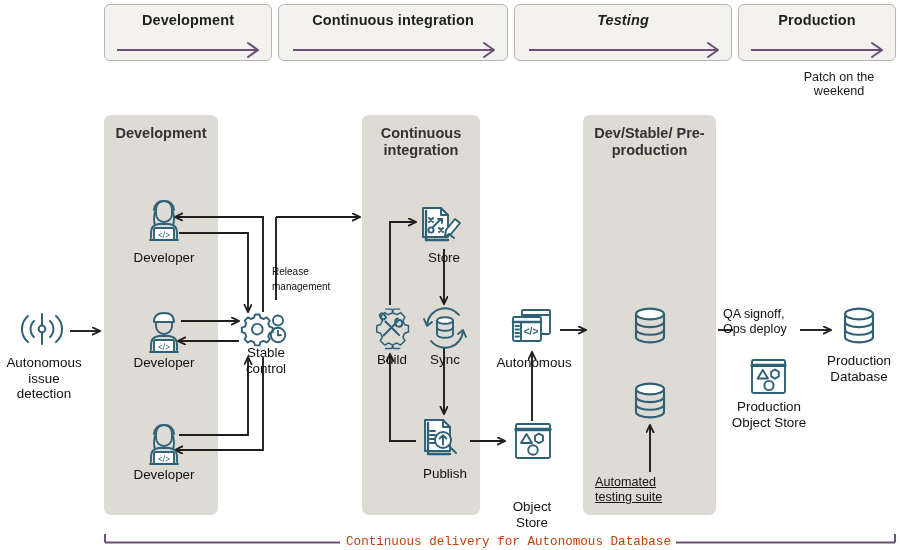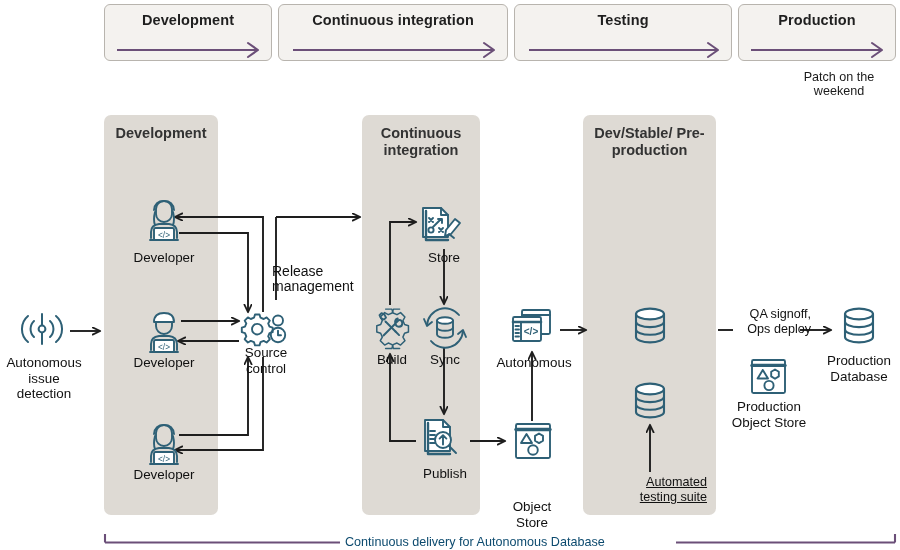--- a/index.html
+++ b/index.html
@@ -20,34 +20,34 @@
   }
   .lane-title{
     position:absolute;left:0;right:0;text-align:center;font-size:14.5px;
     font-weight:bold;color:#333;line-height:17px;
   }
   .lbl{
     position:absolute;text-align:center;font-size:13.4px;color:#111;line-height:15.5px;
     white-space:pre-line;
   }
   .lbl-sm{
-    position:absolute;text-align:right;font-size:12.6px;color:#111;line-height:15px;
+    position:absolute;text-align:left;font-size:12.6px;color:#111;line-height:15px;
     white-space:pre-line;
   }
   .lbl-left{
-    position:absolute;font-size:14px;color:#111;line-height:15px;
+    position:absolute;font-size:10px;color:#111;line-height:15px;
     white-space:pre-line;text-align:left;
   }
   .caption{
     position:absolute;text-align:center;font-size:12.6px;color:#1a1a1a;
     background:#fff;padding:0 7px;line-height:14px;white-space:pre-line;
   }
   .caption2{
-    position:absolute;text-align:left;font-size:12.6px;color:#0c4a6e;
-    background:#fff;padding:0 5px;line-height:15px;white-space:pre-line;
+    position:absolute;text-align:right;font-size:12.6px;color:#c2410c;
+    background:#fff;padding:0 5px;line-height:15px;white-space:pre-line;font-family:Liberation Mono, monospace;
   }
 </style>
 </head>
 <body>
 
 <div id="root">
 
   <div class="phase-box" style="left:104px;top:4px;width:168px;height:57px;">
     <div class="phase-title">Development</div>
     <svg width="168" height="57" style="position:absolute;left:0;top:0;">
@@ -61,21 +61,21 @@
   <div class="phase-box" style="left:278px;top:4px;width:230px;height:57px;">
     <div class="phase-title">Continuous integration</div>
     <svg width="230" height="57" style="position:absolute;left:0;top:0;">
       <g stroke="#6b4f78" stroke-width="2.1" fill="none">
         <line x1="14" y1="45" x2="214" y2="45"></line>
         <polyline points="205,38 215,45 205,52" stroke-linecap="round" stroke-linejoin="round"></polyline>
       </g>
     </svg>
   </div>
 
-  <div class="phase-box" style="left:514px;top:4px;width:218px;height:57px;">
+  <div class="phase-box" style="left:514px;top:4px;width:218px;height:57px;font-style:italic;">
     <div class="phase-title">Testing</div>
     <svg width="218" height="57" style="position:absolute;left:0;top:0;">
       <g stroke="#6b4f78" stroke-width="2.1" fill="none">
         <line x1="14" y1="45" x2="202" y2="45"></line>
         <polyline points="193,38 203,45 193,52" stroke-linecap="round" stroke-linejoin="round"></polyline>
       </g>
     </svg>
   </div>
 
   <div class="phase-box" style="left:738px;top:4px;width:158px;height:57px;">
@@ -224,21 +224,21 @@
     <svg width="50" height="40">
       <g stroke="#2e6076" fill="none" stroke-width="1.9" stroke-linejoin="round" stroke-linecap="round">
         <path d="M15,5.5 l4.5,0 l1,3.2 l3.2,1.3 l2.9,-1.6 l3.2,3.2 l-1.6,2.9 l1.3,3.2 l3.2,1 l0,4.5 l-3.2,1 l-1.3,3.2 l1.6,2.9 l-3.2,3.2 l-2.9,-1.6 l-3.2,1.3 l-1,3.2 l-4.5,0 l-1,-3.2 l-3.2,-1.3 l-2.9,1.6 l-3.2,-3.2 l1.6,-2.9 l-1.3,-3.2 l-3.2,-1 l0,-4.5 l3.2,-1 l1.3,-3.2 l-1.6,-2.9 l3.2,-3.2 l2.9,1.6 l3.2,-1.3 z"></path>
         <circle cx="17.3" cy="20.2" r="5.3"></circle>
         <circle cx="38" cy="11.5" r="5"></circle>
         <circle cx="38" cy="26" r="7.2"></circle>
         <path d="M38,21.6 v4.6 h3"></path>
       </g>
     </svg>
   </div>
-  <div class="lbl" style="left:218px;top:345px;width:96px;">Source
+  <div class="lbl" style="left:218px;top:345px;width:96px;">Stable
 control</div>
 
   <div class="lbl-left" style="left:272px;top:264px;width:92px;">Release
 management</div>
 
   <div class="abs" style="left:370px;top:306px;width:44px;height:44px;">
     <svg width="44" height="44">
       <g stroke="#2e6076" fill="none" stroke-width="1.9" stroke-linejoin="round" stroke-linecap="round">
         <path d="M18,3 l8,0 l1.6,5 l5,2.1 l4.6,-2.6 l5.6,5.6 l-2.6,4.6 l2.1,5 l5,1.6 l0,8 l-5,1.6 l-2.1,5 l2.6,4.6 l-5.6,5.6 l-4.6,-2.6 l-5,2.1 l-1.6,5 l-8,0" transform="scale(0.78) translate(2,1)"></path>
         <path d="M18,3 l-8,0 l-1.6,5 l-5,2.1 l-4.6,-2.6 l-5.6,5.6 l2.6,4.6 l-2.1,5 l-5,1.6 l0,8 l5,1.6 l2.1,5 l-2.6,4.6 l5.6,5.6 l4.6,-2.6 l5,2.1 l1.6,5 l8,0" transform="scale(0.78) translate(20,1)"></path>

